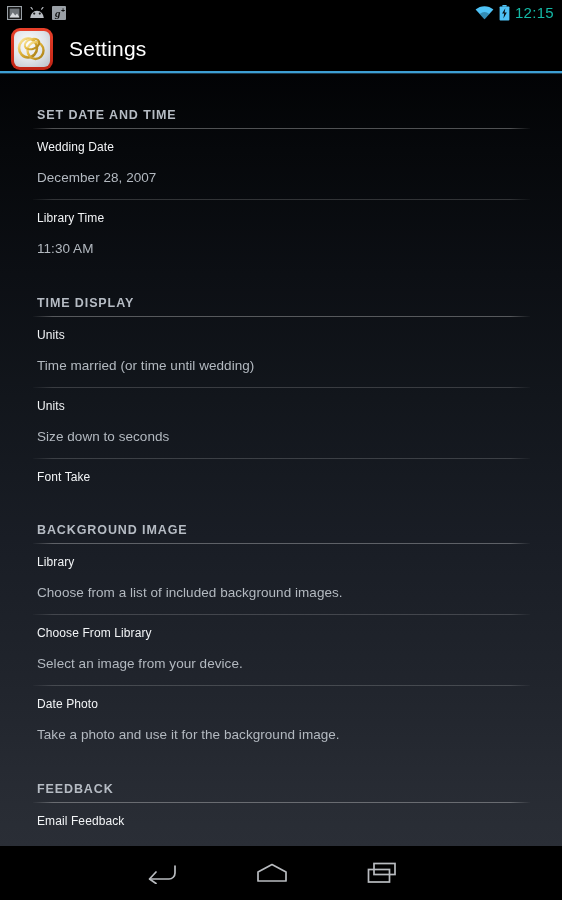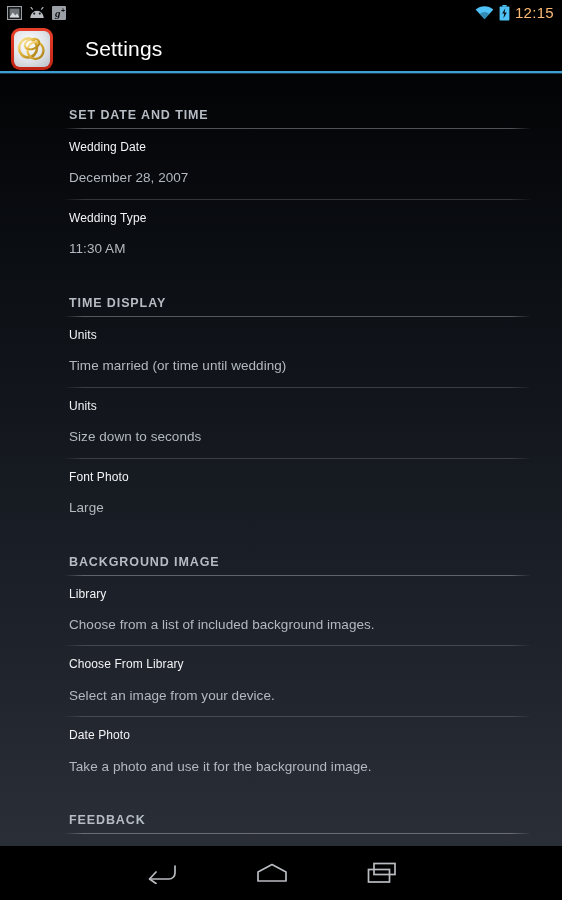--- a/index.html
+++ b/index.html
@@ -13,29 +13,29 @@
 
   
   .status-bar {
     position:absolute; top:0; left:0; width:562px; height:25px;
     background:#000; display:flex; align-items:center;
     padding:0 8px 0 7px;
   }
   .status-left { display:flex; align-items:center; gap:7px; }
   .status-right { margin-left:auto; display:flex; align-items:center; gap:5px; }
   .status-clock {
-    color:#fdba74; font-size:15px; letter-spacing:0.3px;
+    color:#14b8a6; font-size:15px; letter-spacing:0.3px;
     font-family:"Liberation Sans", sans-serif;
   }
   .sicon { display:block; }
 
   
   .action-bar {
     position:absolute; top:25px; left:0; width:562px; height:48px;
-    background:#000; display:flex; align-items:center; padding-left:11px;gap:16px;
+    background:#000; display:flex; align-items:center; padding-left:11px;
   }
   .app-icon {
     width:42px; height:42px; border-radius:9px;
     background:linear-gradient(#e8402a,#bf2414);
     padding:3px; flex:0 0 auto;
     box-shadow:0 0 2px #000;
   }
   .app-icon-inner {
     width:100%; height:100%; border-radius:6px;
     background:radial-gradient(circle at 40% 35%, #fdfdfd 0%, #dfe3e8 55%, #b8bec6 100%);
@@ -55,21 +55,20 @@
     background:#1b3a4d;
   }
 
   
   .content {
     position:absolute; top:74px; left:0; width:562px; height:772px;
     background:linear-gradient(180deg,
       #020305 0%, #06080b 10%, #0c0f14 26%, #12161c 42%,
       #191d25 60%, #20242c 78%, #272b33 92%, #2a2e36 100%);
     overflow:hidden;
-    padding-left:32px;
   }
   .list { padding-top:0; }
 
   .section-header {
     padding:26px 0 6px 37px;
   }
   .section-header.first { padding-top:34px; }
   .section-header-label {
     color:#b6bcc4; font-size:12.5px; font-weight:bold;
     letter-spacing:0.9px;
@@ -181,40 +180,39 @@
         <div class="section-header first">
           <div class="section-header-label">SET DATE AND TIME</div>
         </div>
         <div class="divider"></div>
         <div class="pref-item">
           <div class="pref-title">Wedding Date</div>
           <div class="pref-summary">December 28, 2007</div>
         </div>
         <div class="divider soft"></div>
         <div class="pref-item">
-          <div class="pref-title">Wedding Type</div>
+          <div class="pref-title">Library Time</div>
           <div class="pref-summary">11:30 AM</div>
         </div>
         <div class="section-header">
           <div class="section-header-label">TIME DISPLAY</div>
         </div>
         <div class="divider"></div>
         <div class="pref-item">
           <div class="pref-title">Units</div>
           <div class="pref-summary">Time married (or time until wedding)</div>
         </div>
         <div class="divider soft"></div>
         <div class="pref-item">
           <div class="pref-title">Units</div>
           <div class="pref-summary">Size down to seconds</div>
         </div>
         <div class="divider soft"></div>
         <div class="pref-item">
-          <div class="pref-title">Font Photo</div>
-          <div class="pref-summary">Large</div>
+          <div class="pref-title">Font Take</div>
         </div>
         <div class="section-header">
           <div class="section-header-label">BACKGROUND IMAGE</div>
         </div>
         <div class="divider"></div>
         <div class="pref-item">
           <div class="pref-title">Library</div>
           <div class="pref-summary">Choose from a list of included background images.</div>
         </div>
         <div class="divider soft"></div>

